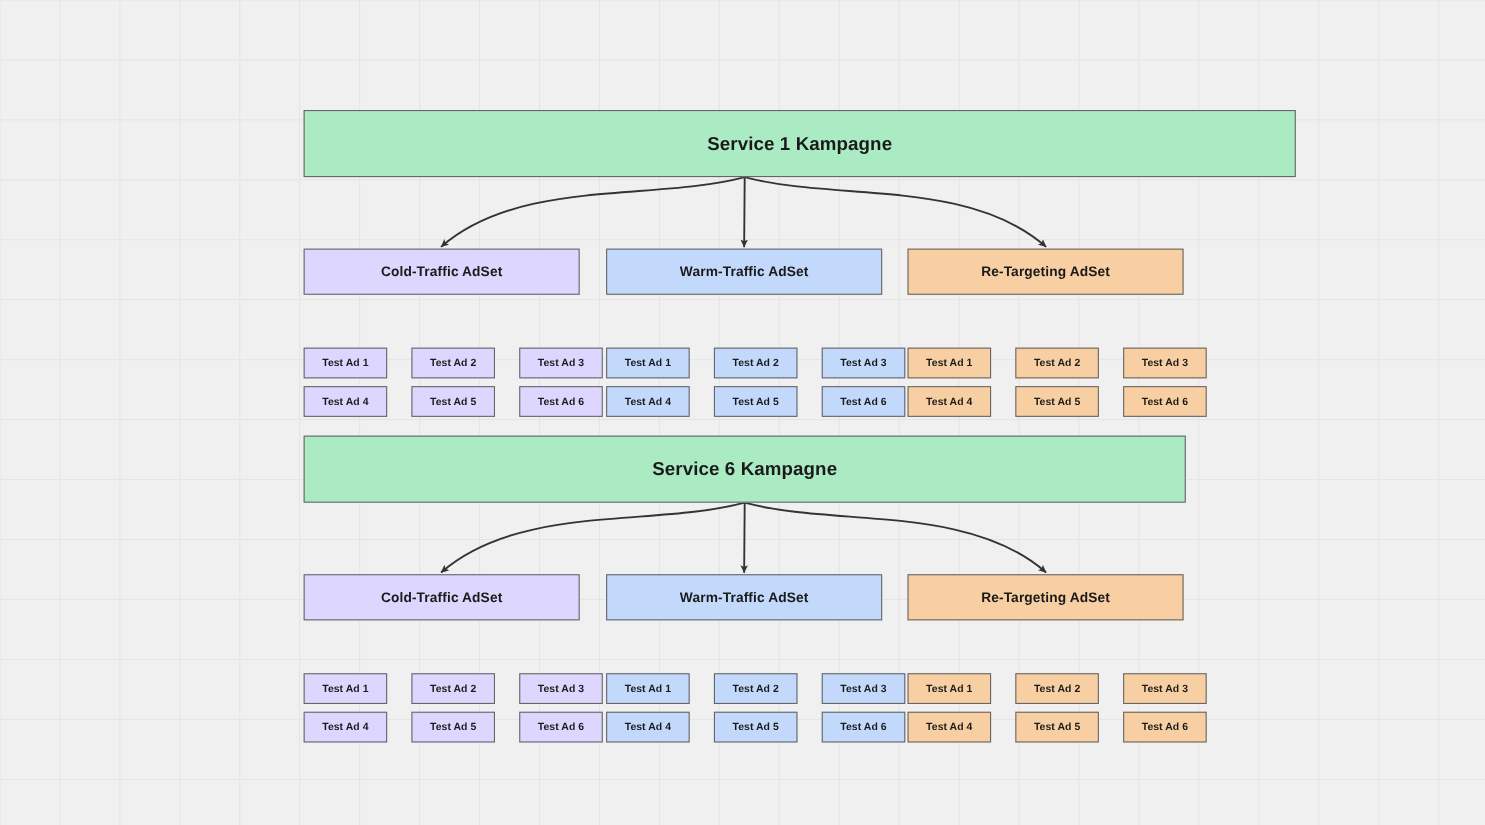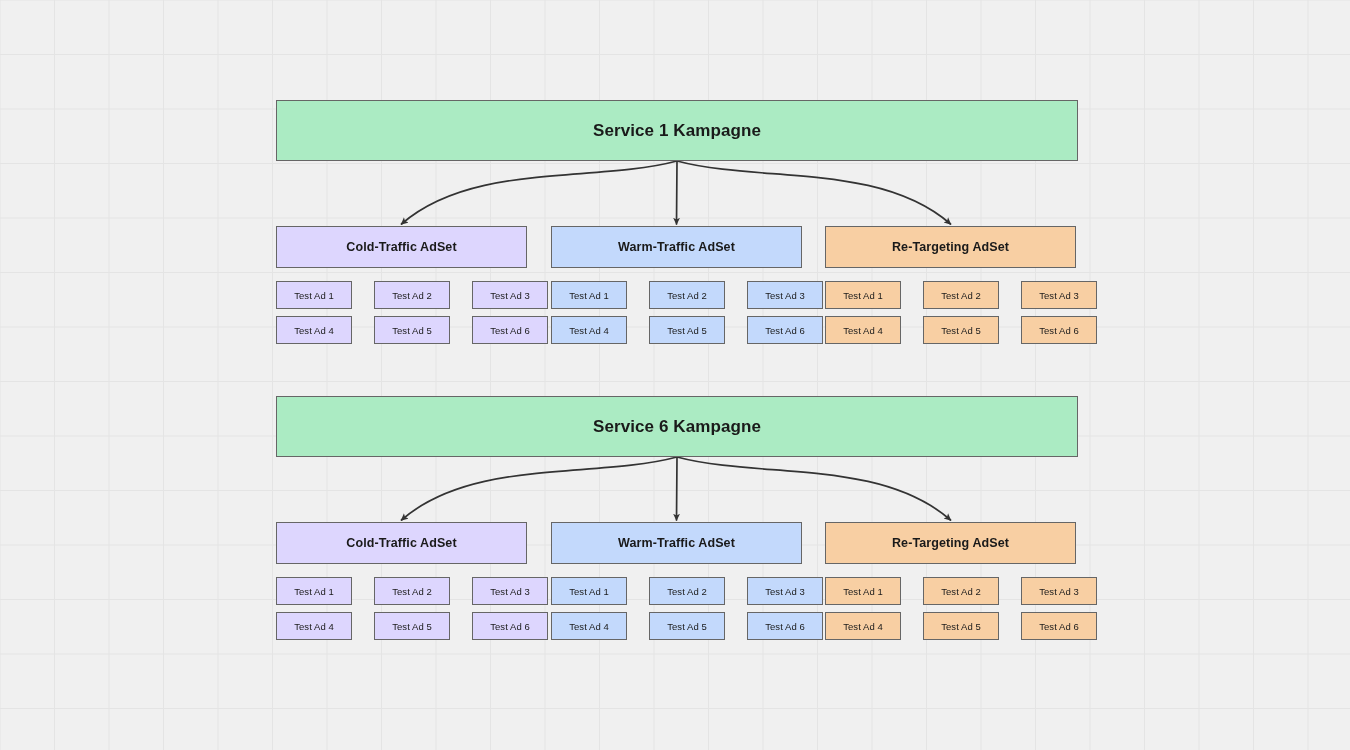--- a/index.html
+++ b/index.html
@@ -53,22 +53,23 @@
   }
 
   .adset {
     font-size: 12.5px;
     font-weight: bold;
     letter-spacing: 0.1px;
   }
 
   .testad {
     font-size: 9.5px;
-    font-weight: normal;
+    font-weight: bold;
     letter-spacing: 0.05px;
+    margin-top: 35px;
   }
 
   .fill-green  { background: #abebc3; }
   .fill-purple { background: #ddd6fe; }
   .fill-blue   { background: #c3d9fc; }
   .fill-orange { background: #f8cfa3; }
 </style>
 </head>
 <body>
 
@@ -84,21 +85,21 @@
         <path d="M 677 161 C 594.35 183, 473.13 162, 401.5 224" marker-end="url(#arrowhead)"></path>
         <path d="M 677 161 L 676.5 224" marker-end="url(#arrowhead)"></path>
         <path d="M 677 161 C 759.05 183, 879.39 162, 950.5 224" marker-end="url(#arrowhead)"></path>
         <path d="M 677 457 C 594.35 479, 473.13 458, 401.5 520" marker-end="url(#arrowhead)"></path>
         <path d="M 677 457 L 676.5 520" marker-end="url(#arrowhead)"></path>
         <path d="M 677 457 C 759.05 479, 879.39 458, 950.5 520" marker-end="url(#arrowhead)"></path>
       </g>
   </svg>
 
   <div id="nodes">
-      <div class="node campaign fill-green" style="left: 276px; top: 100px; width: 802px; height: 61px;">Service 1 Kampagne</div>
+      <div class="node campaign fill-green" style="left: 276px; top: 100px; width: 902px; height: 61px;">Service 1 Kampagne</div>
       <div class="node adset fill-purple" style="left: 276px; top: 226px; width: 251px; height: 42px;">Cold-Traffic AdSet</div>
       <div class="node testad fill-purple" style="left: 276px; top: 281px; width: 76px; height: 28px;">Test Ad 1</div>
       <div class="node testad fill-purple" style="left: 374px; top: 281px; width: 76px; height: 28px;">Test Ad 2</div>
       <div class="node testad fill-purple" style="left: 472px; top: 281px; width: 76px; height: 28px;">Test Ad 3</div>
       <div class="node testad fill-purple" style="left: 276px; top: 316px; width: 76px; height: 28px;">Test Ad 4</div>
       <div class="node testad fill-purple" style="left: 374px; top: 316px; width: 76px; height: 28px;">Test Ad 5</div>
       <div class="node testad fill-purple" style="left: 472px; top: 316px; width: 76px; height: 28px;">Test Ad 6</div>
       <div class="node adset fill-blue" style="left: 551px; top: 226px; width: 251px; height: 42px;">Warm-Traffic AdSet</div>
       <div class="node testad fill-blue" style="left: 551px; top: 281px; width: 76px; height: 28px;">Test Ad 1</div>
       <div class="node testad fill-blue" style="left: 649px; top: 281px; width: 76px; height: 28px;">Test Ad 2</div>

